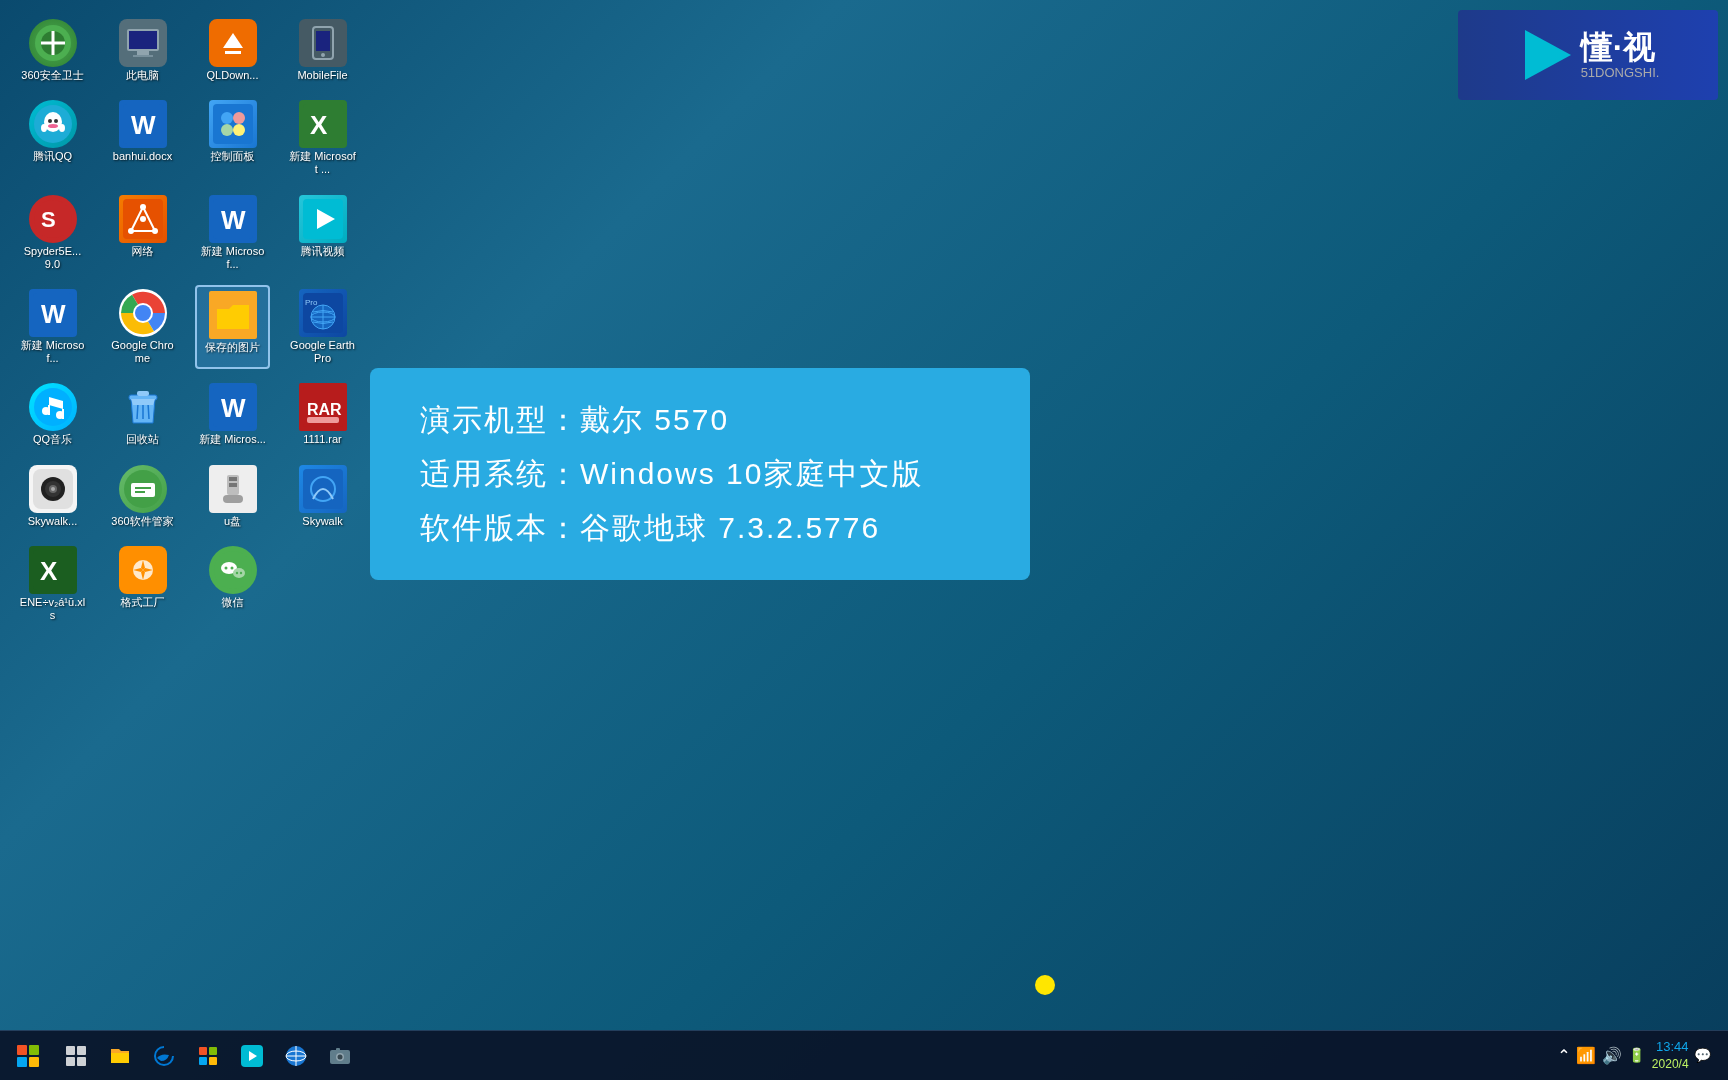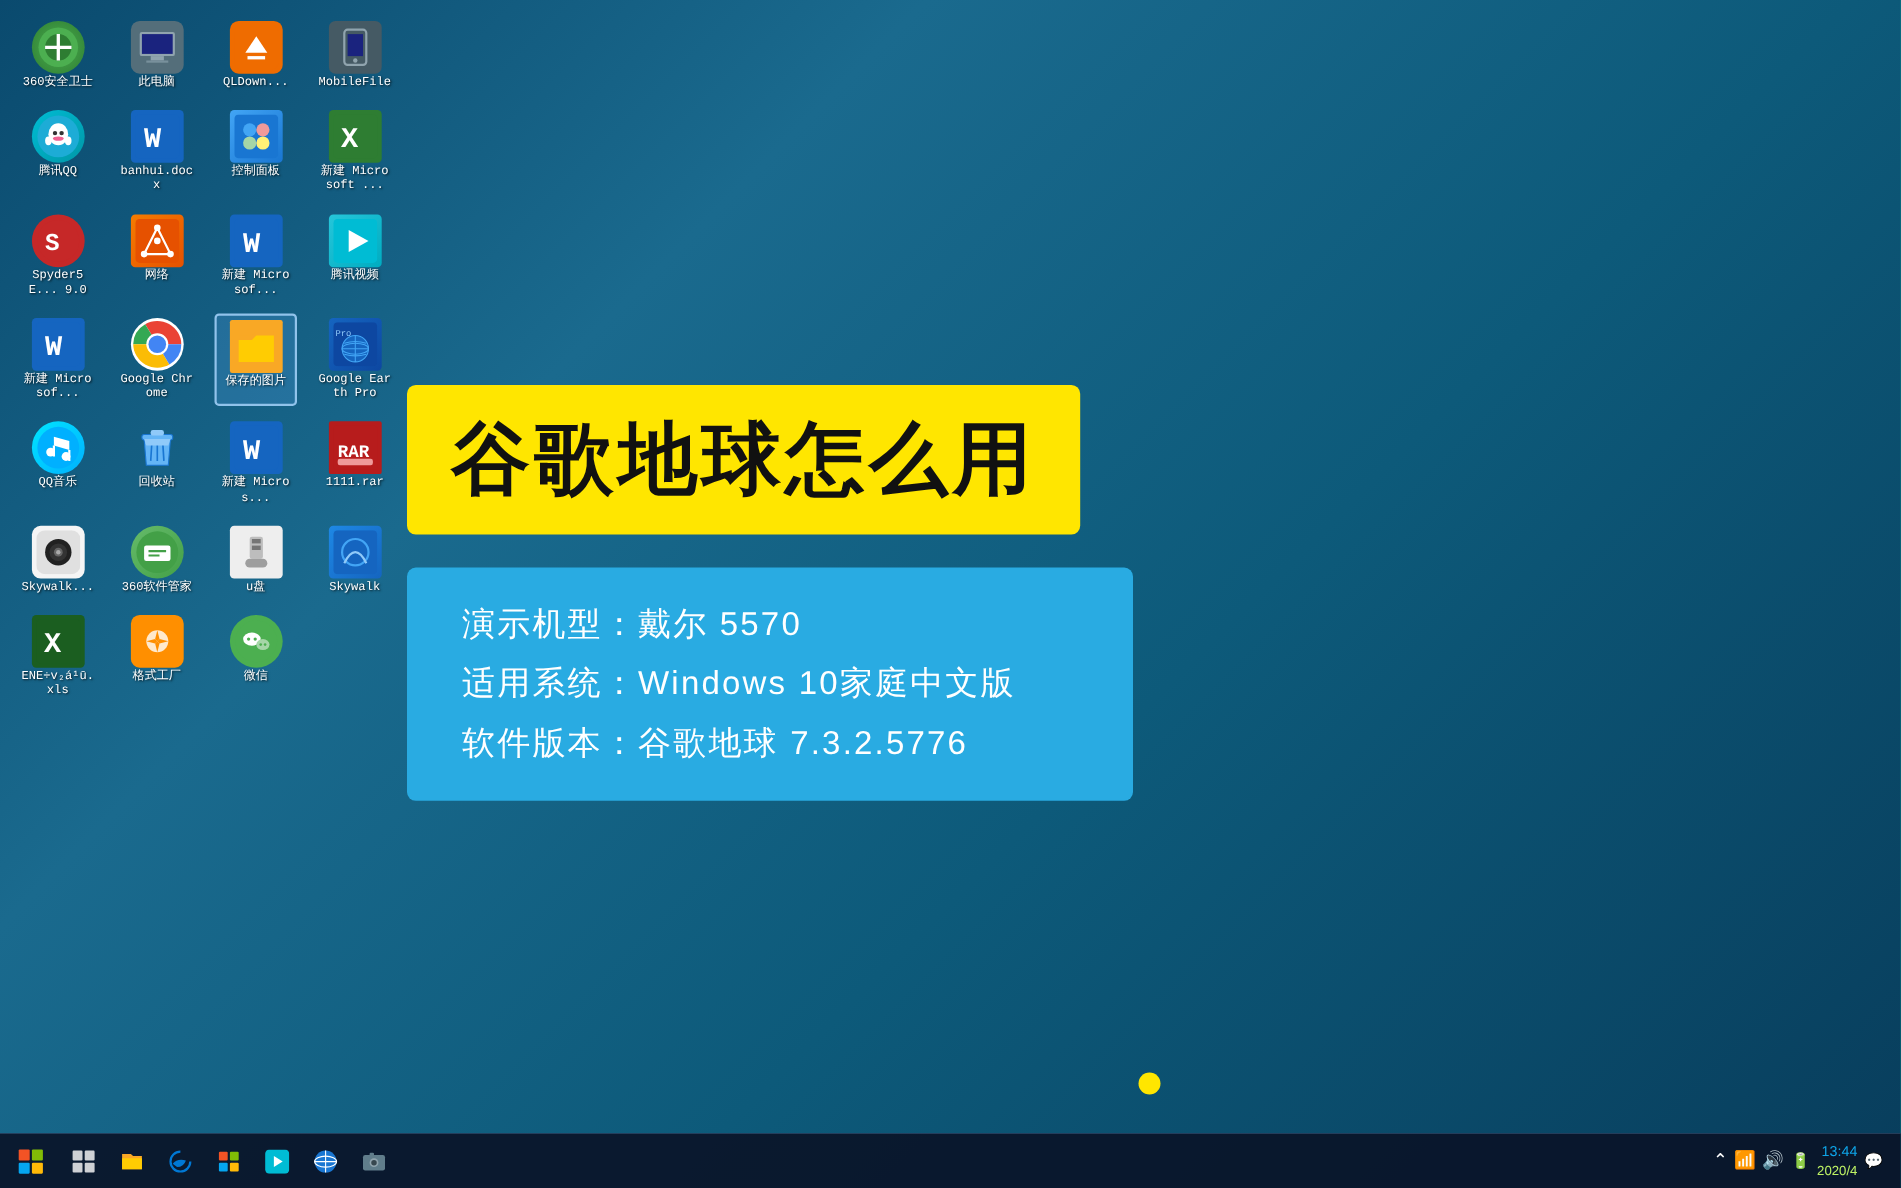--- a/index.html
+++ b/index.html
@@ -32,21 +32,20 @@
     }
 
     .icon-item {
       display: flex;
       flex-direction: column;
       align-items: center;
       cursor: pointer;
       padding: 4px;
       border-radius: 4px;
       width: 75px;
-      font-family: Liberation Mono, monospace;
     }
 
     .icon-img {
       width: 48px;
       height: 48px;
       display: flex;
       align-items: center;
       justify-content: center;
       border-radius: 8px;
       font-size: 28px;
@@ -566,37 +565,43 @@
           <circle cx="28" cy="23" r="1.2" fill="#4caf50"></circle>
         </svg>
       </div>
       <span class="icon-label">微信</span>
     </div>
 
   </div>
 
   <div class="main-content">
     
-    <div class="title-banner">
-      <div class="title-banner-text">谷歌地球怎么用</div>
-    </div>
 
     <br>
 
     
     <div class="info-banner">
       <div class="info-line">演示机型：戴尔 5570</div>
       <div class="info-line">适用系统：Windows 10家庭中文版</div>
       <div class="info-line">软件版本：谷歌地球 7.3.2.5776</div>
     </div>
 
     <br>
     
   </div>
 
+  <div class="logo-area">
+    <svg width="60" height="60" viewBox="0 0 60 60">
+      <polygon points="8,5 8,55 54,30" fill="#00bcd4"></polygon>
+    </svg>
+    <div style="display:flex;flex-direction:column;margin-left:4px">
+      <div style="color:white;font-size:32px;font-weight:bold;line-height:1">懂·视</div>
+      <div style="color:#aaa;font-size:13px;margin-top:2px">51DONGSHI.</div>
+    </div>
+  </div>
 
   <div class="cursor-dot"></div>
 
   <div class="taskbar">
 
     <div class="taskbar-start">
       <div class="start-icon">
         <div class="start-square" style="background:#f35325"></div>
         <div class="start-square" style="background:#81bc06"></div>
         <div class="start-square" style="background:#05a6f0"></div>

